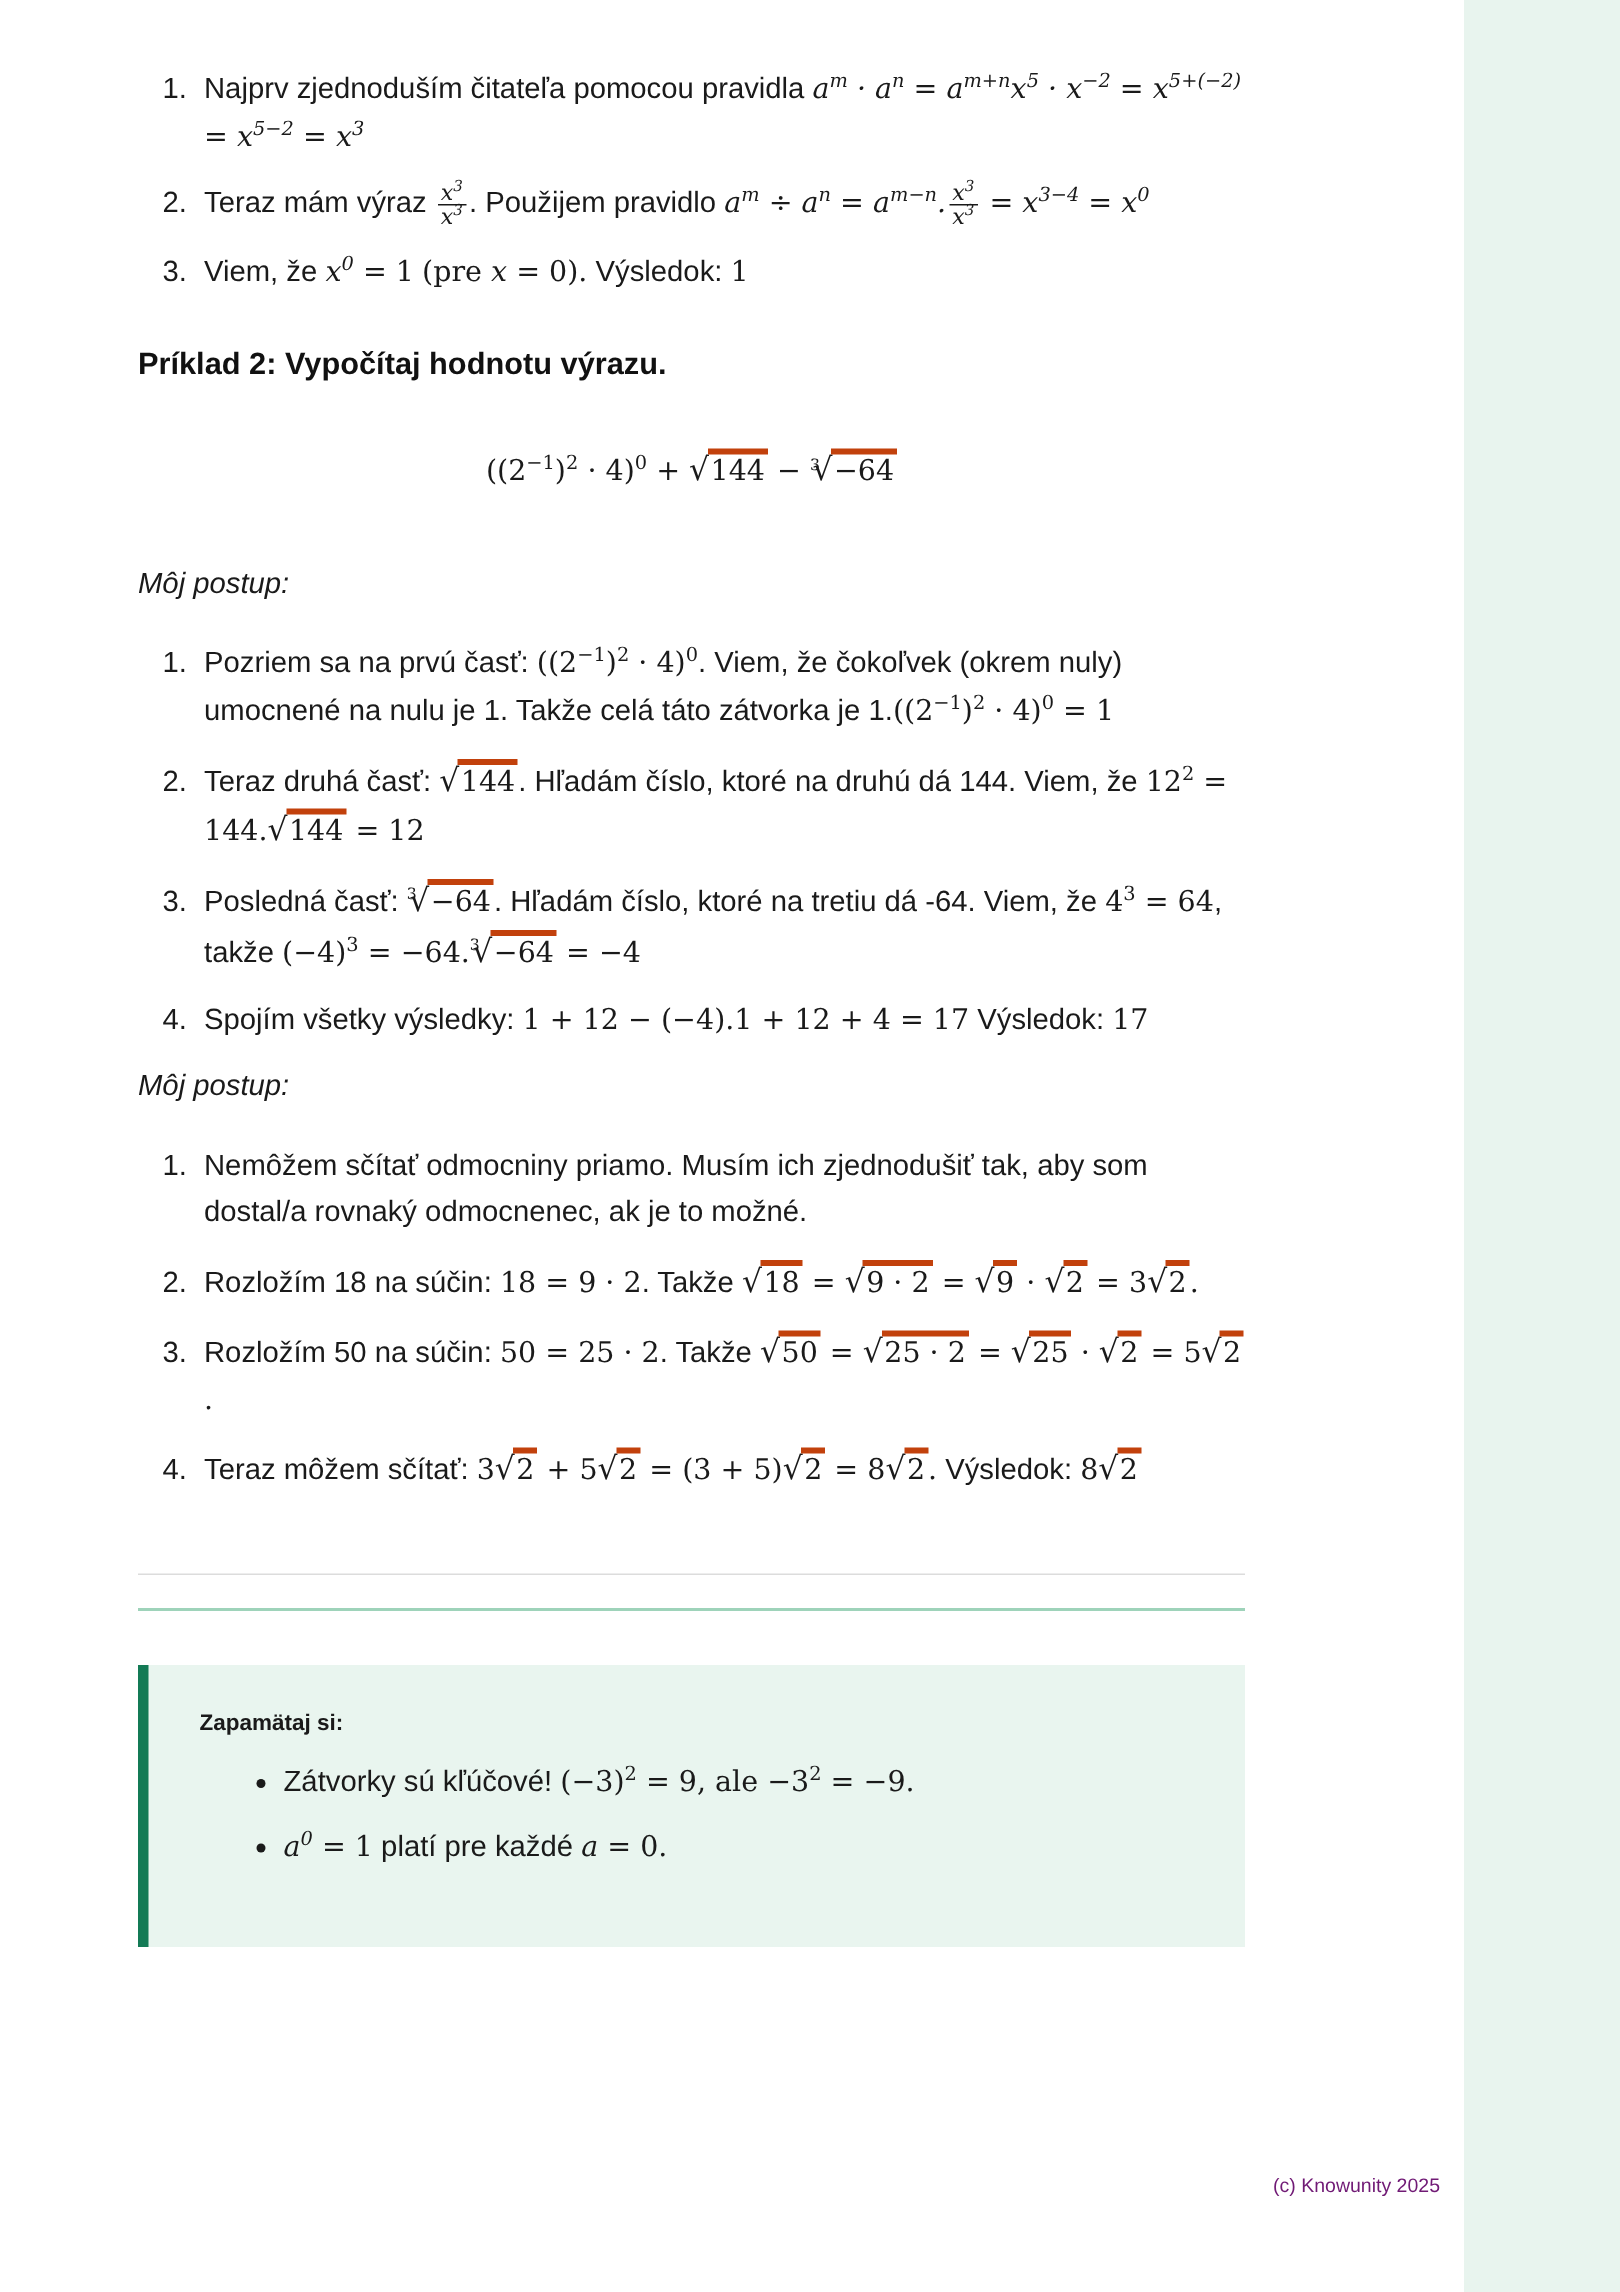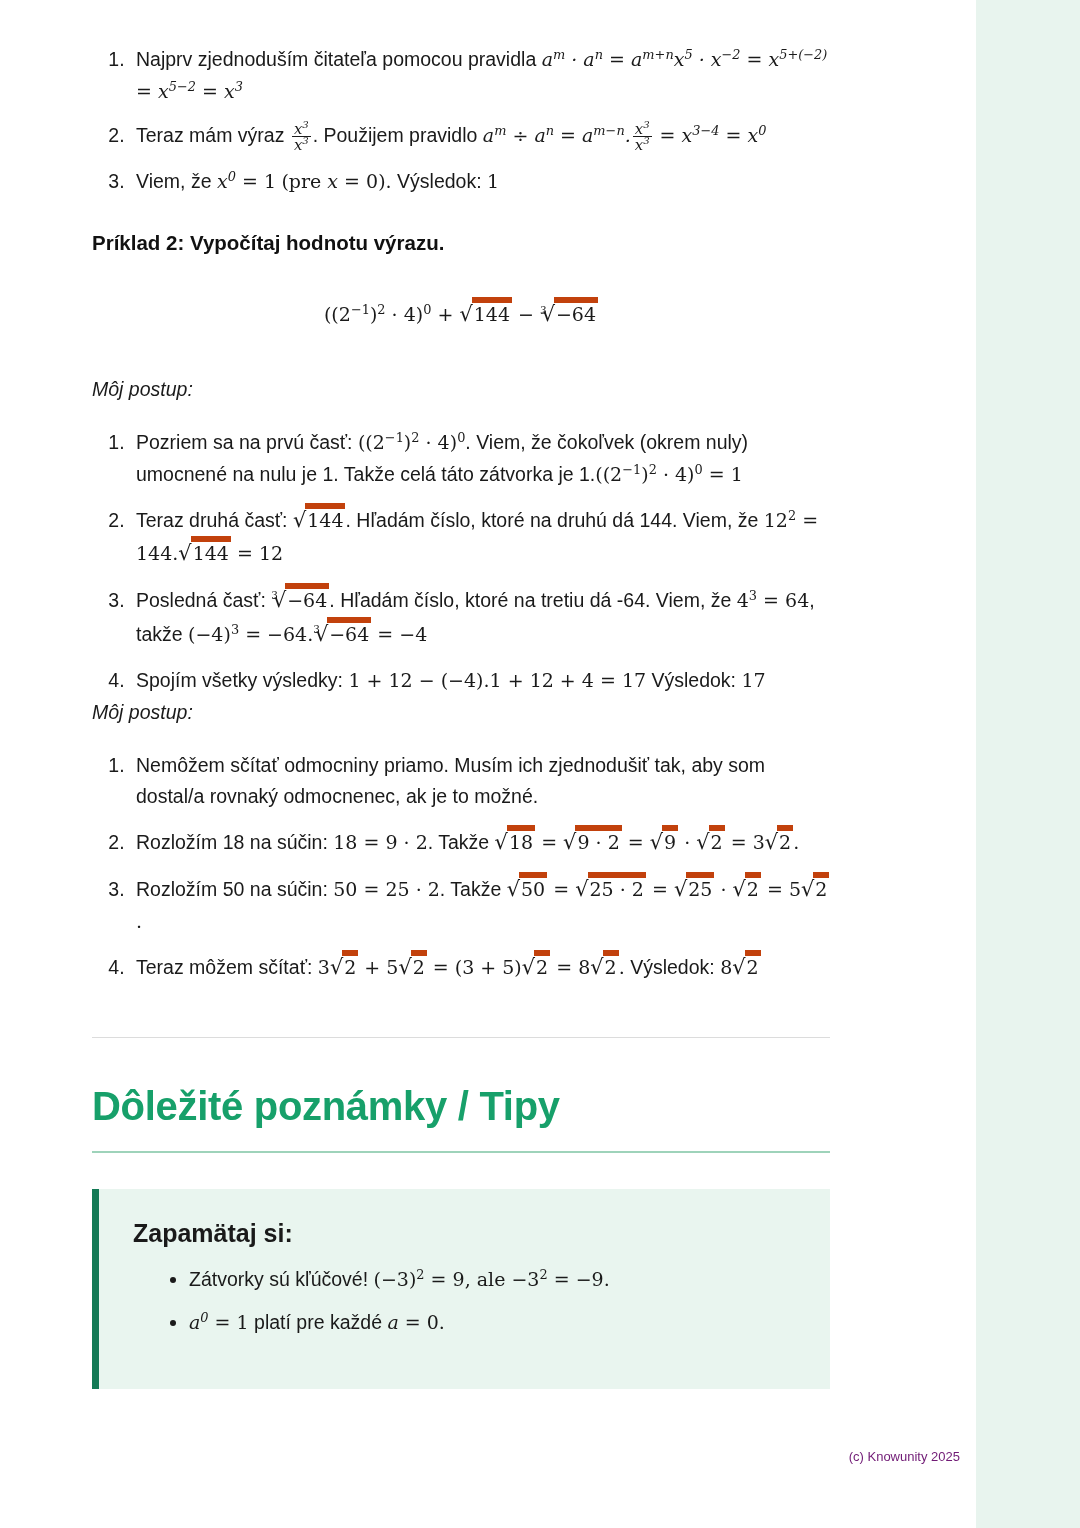--- a/index.html
+++ b/index.html
@@ -74,21 +74,21 @@
   .frac .den { display: block; padding: 0 2px; }
 
   .sqrt {
     display: inline-block;
     font-family: "DejaVu Serif", serif;
     font-style: normal;
     white-space: nowrap;
   }
   .sqrt > .rad { font-size: 1.1em; }
   .sqrt > .bar {
-    border-top: 6px solid #c2410c;
+    border-top: 4px solid #c2410c;
     padding: 0 2px 0 2px;
     margin-left: -1px;
   }
   .cbrt-idx {
     font-size: 0.55em;
     vertical-align: 0.75em;
     margin-right: -5px;
     font-style: normal;
   }
 
@@ -100,21 +100,21 @@
   }
   .display-math {
     text-align: center;
     font-family: "DejaVu Serif", serif;
     font-size: 22px;
     margin: 46px 0 52px 0;
   }
   .postup {
     font-style: italic;
     font-size: 19.5px;
-    margin: 4px 0 26px 0;
+    margin: 16px 0 26px 0;
     color: #1a1a1a;
   }
   .bold { font-weight: normal; }
 
   hr.sep {
     border: none;
     border-top: 1px solid #dcdcdc;
     margin: 52px 0 0 0;
   }
 
@@ -133,21 +133,21 @@
 
   .callout {
     margin-top: 36px;
     background: #e9f5ef;
     border-left: 7px solid #137a55;
     padding: 30px 34px 34px 34px;
     box-sizing: border-box;
   }
   .callout .c-title {
     font-weight: bold;
-    font-size: 25px;
+    font-size: 15px;
     margin: 0 0 12px 0;
   }
   .callout ul {
     margin: 16px;
     padding-left: 40px;
   }
   .callout ul li {
     font-size: 19.5px;
     line-height: 1.62;
     margin-bottom: 12px;
@@ -243,21 +243,20 @@
       <li>
         <span>Teraz môžem sčítať:</span>
         <span class="mathu">3<span class="sqrt"><span class="rad">√</span><span class="bar">2</span></span> + 5<span class="sqrt"><span class="rad">√</span><span class="bar">2</span></span> = (3 + 5)<span class="sqrt"><span class="rad">√</span><span class="bar">2</span></span> = 8<span class="sqrt"><span class="rad">√</span><span class="bar">2</span></span>.</span>
         <span class="bold">Výsledok:</span>
         <span class="mathu">8<span class="sqrt"><span class="rad">√</span><span class="bar">2</span></span></span>
       </li>
     </ol>
 
     <hr class="sep">
 
-    <h2 class="section-title">Dôležité poznámky / Tipy</h2>
     <hr class="title-rule">
 
     <div class="callout">
       <div class="c-title">Zapamätaj si:</div>
       <ul>
         <li>
           <span class="bold">Zátvorky sú kľúčové!</span>
           <span class="mathu">(−3)<sup>2</sup> = 9, ale −3<sup>2</sup> = −9.</span>
         </li>
         <li>

